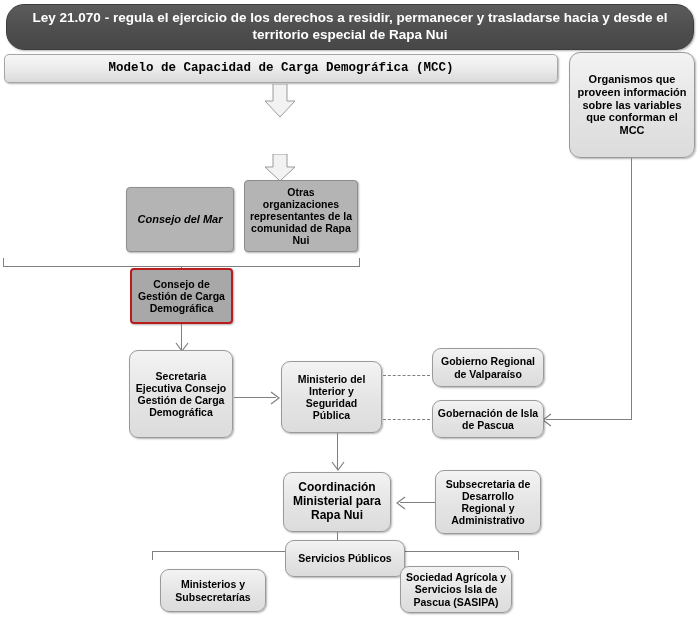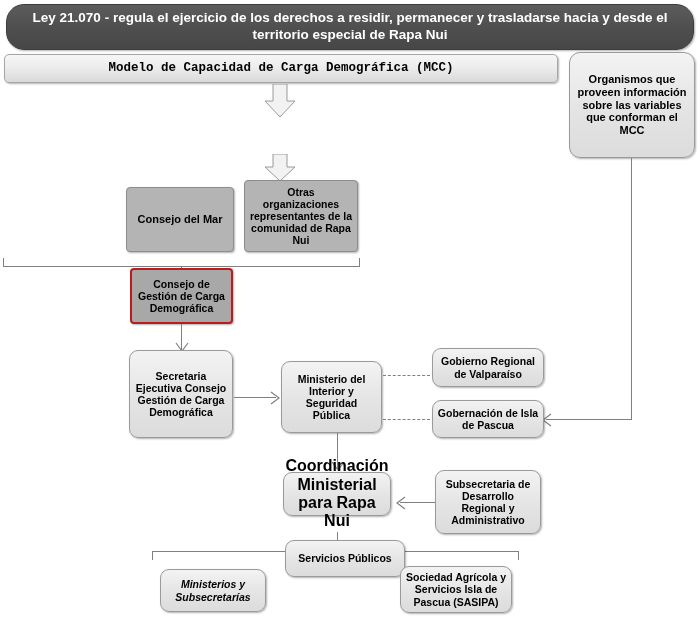--- a/index.html
+++ b/index.html
@@ -105,21 +105,21 @@
   <svg class="arrowsvg" style="left:538px; top:412px;" width="14" height="16" viewBox="0 0 14 16">
     <polyline points="13,2 5,8 13,14" fill="none" stroke="#808080" stroke-width="1.2"></polyline>
   </svg>
 
 
   <svg class="chevron" style="left:264px; top:154px;" width="32" height="28" viewBox="0 0 32 28">
     <polygon points="9,0 23,0 23,13 31,13 16,27 1,13 9,13" fill="#f2f2f2" stroke="#9a9a9a" stroke-width="1"></polygon>
   </svg>
 
 
-  <div class="node grey" style="left:126px; top:187px; width:108px; height:65px; font-size:11px;">Consejo del Mar</div>
+  <div class="node grey" style="left:126px; top:187px; width:108px; height:65px; font-size:11px;font-style:italic;">Consejo del Mar</div>
 
   <div class="node grey" style="left:244px; top:180px; width:114px; height:72px; font-size:10.5px;">Otras organizaciones representantes de la comunidad de Rapa Nui</div>
 
   <div class="ln v" style="left:3px; top:258px; width:1px; height:9px;"></div>
   <div class="ln h" style="left:3px; top:266px; width:357px; height:1px;"></div>
   <div class="ln v" style="left:359px; top:258px; width:1px; height:9px;"></div>
   <div class="ln v" style="left:181px; top:266px; width:1px; height:12px;"></div>
   <svg class="arrowsvg" style="left:174px; top:270px;" width="16" height="14" viewBox="0 0 16 14">
     <polyline points="2,1 8,9 14,1" fill="none" stroke="#808080" stroke-width="1.2"></polyline>
   </svg>
@@ -145,33 +145,33 @@
 
   <div class="node" style="left:432px; top:348px; width:112px; height:39px; font-size:10.5px;">Gobierno Regional de Valparaíso</div>
 
   <div class="node" style="left:432px; top:400px; width:112px; height:38px; font-size:10.5px;">Gobernación de Isla de Pascua</div>
 
   <div class="ln v" style="left:337px; top:433px; width:1px; height:36px;"></div>
   <svg class="arrowsvg" style="left:330px; top:461px;" width="16" height="14" viewBox="0 0 16 14">
     <polyline points="2,1 8,9 14,1" fill="none" stroke="#808080" stroke-width="1.2"></polyline>
   </svg>
 
-  <div class="node" style="left:283px; top:472px; width:108px; height:44px; font-size:16px;">Coordinación Ministerial para Rapa Nui</div>
+  <div class="node" style="left:283px; top:472px; width:108px; height:60px; font-size:12px;">Coordinación Ministerial para Rapa Nui</div>
 
   <div class="ln h" style="left:400px; top:502px; width:35px; height:1px;"></div>
   <svg class="arrowsvg" style="left:392px; top:495px;" width="14" height="16" viewBox="0 0 14 16">
     <polyline points="13,2 5,8 13,14" fill="none" stroke="#808080" stroke-width="1.2"></polyline>
   </svg>
 
   <div class="node" style="left:435px; top:470px; width:106px; height:64px; font-size:10.5px;">Subsecretaria de Desarrollo Regional y Administrativo</div>
 
   <div class="ln v" style="left:337px; top:532px; width:1px; height:19px;"></div>
   <div class="ln h" style="left:152px; top:551px; width:367px; height:1px;"></div>
   <div class="ln v" style="left:152px; top:551px; width:1px; height:9px;"></div>
   <div class="ln v" style="left:518px; top:551px; width:1px; height:9px;"></div>
 
-  <div class="node" style="left:160px; top:569px; width:106px; height:43px; font-size:10.5px;font-style:italic;">Ministerios y Subsecretarías</div>
+  <div class="node" style="left:160px; top:569px; width:106px; height:43px; font-size:10.5px;">Ministerios y Subsecretarías</div>
 
   <div class="node" style="left:285px; top:540px; width:120px; height:37px; font-size:10.5px;">Servicios Públicos</div>
 
   <div class="node" style="left:400px; top:566px; width:112px; height:47px; font-size:10.5px;">Sociedad Agrícola y Servicios Isla de Pascua (SASIPA)</div>
 
 </div>
 
 </body></html>

